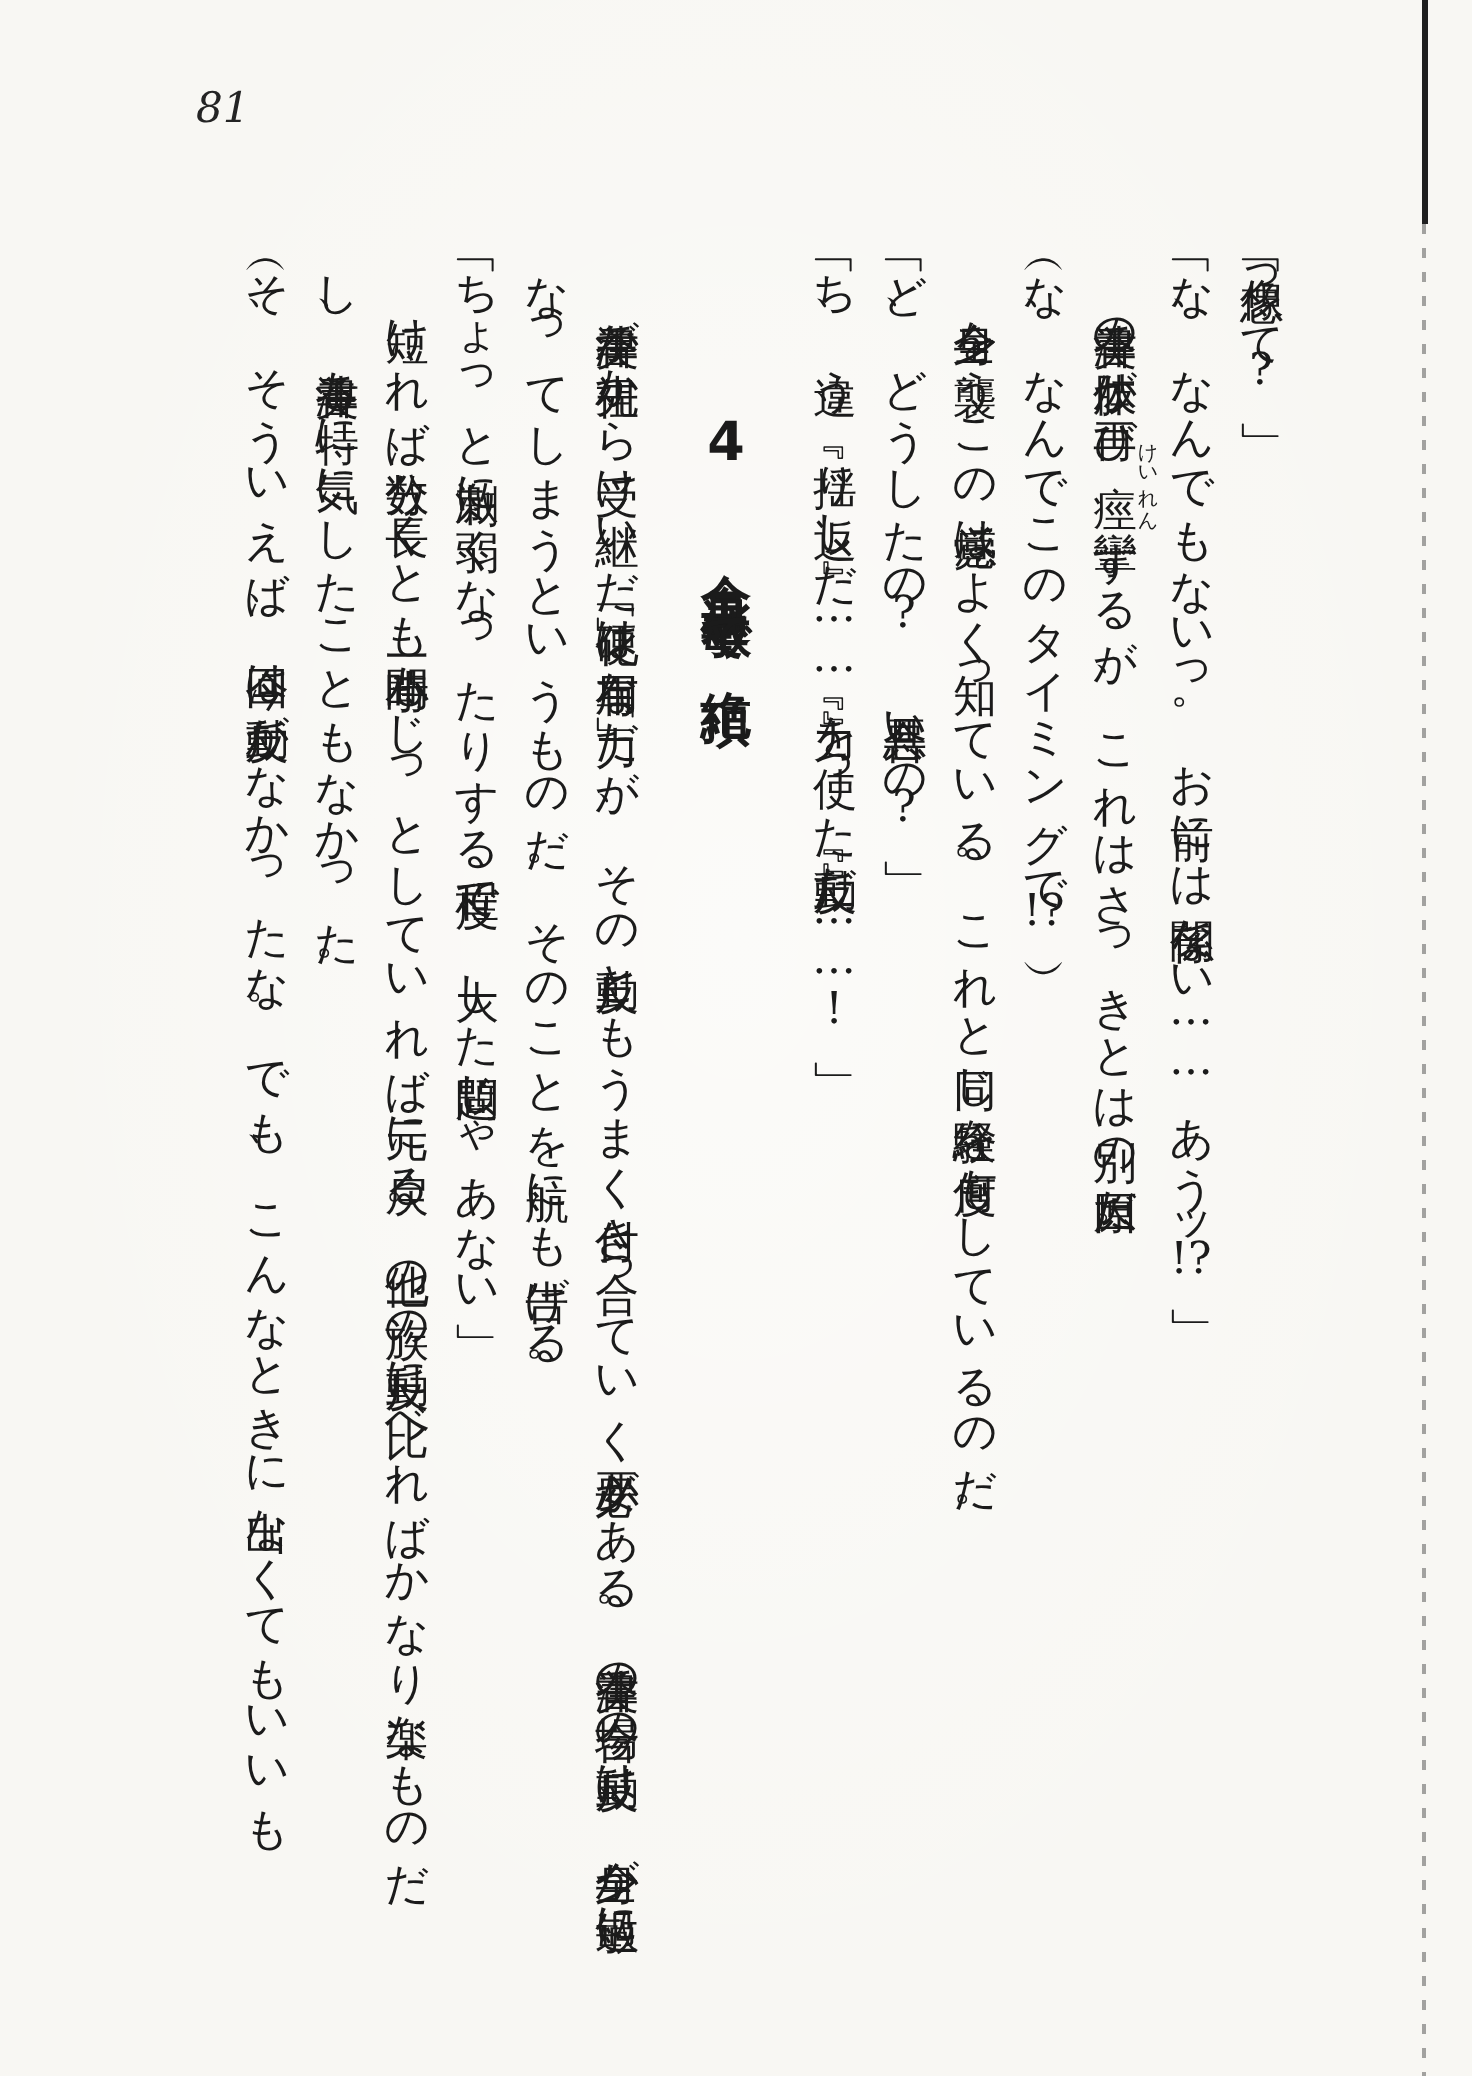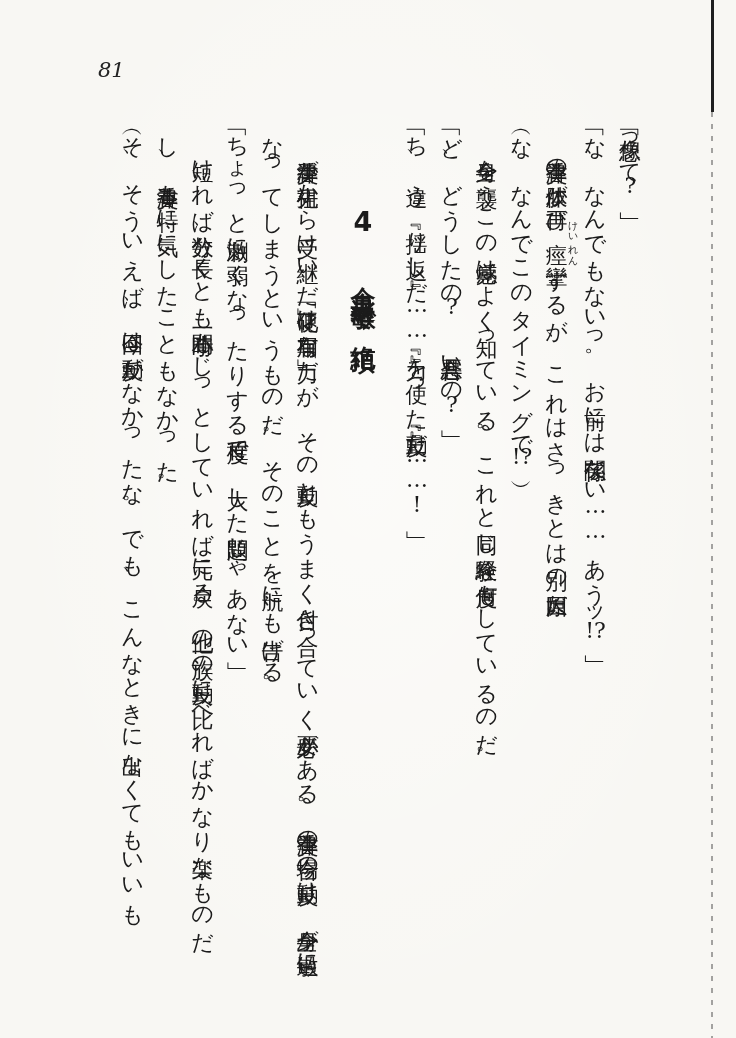--- a/index.html
+++ b/index.html
@@ -15,21 +15,21 @@
   }
   .page {
     position: relative;
     width: 736px; height: 1038px;
     background:
       radial-gradient(ellipse at 50% 45%, rgba(255,255,255,0.5) 0%, rgba(0,0,0,0.0) 70%),
       var(--bg-color);
   }
   .page-number {
     position: absolute;
-    top: 58px; left: 98px;
+    top: 42px; left: 98px;
     font-family: "DejaVu Serif", serif;
     font-style: italic;
     font-size: 21px;
     color: #242424;
   }
   .text-area {
     position: absolute;
     top: 122px; right: 88px;
     height: 842px;
     writing-mode: vertical-rl;

